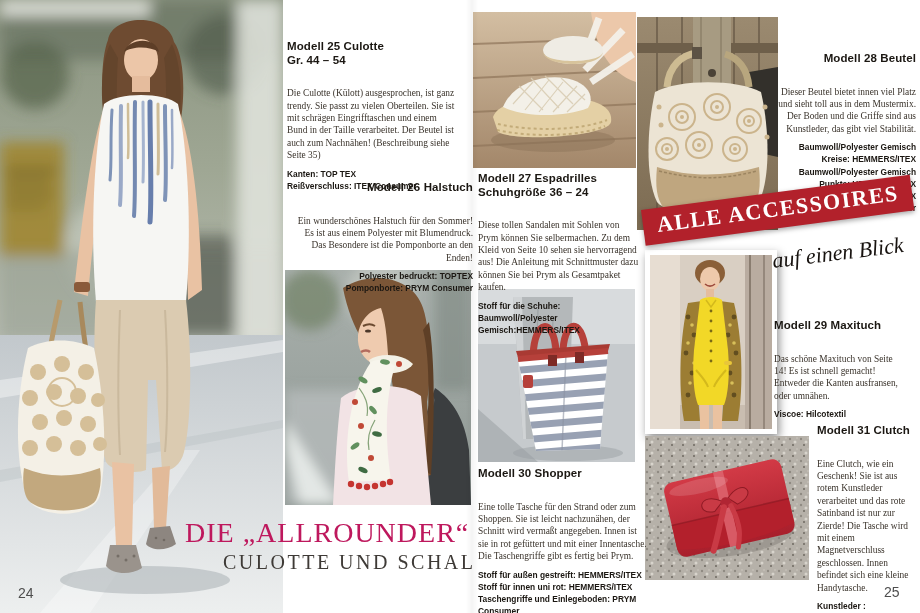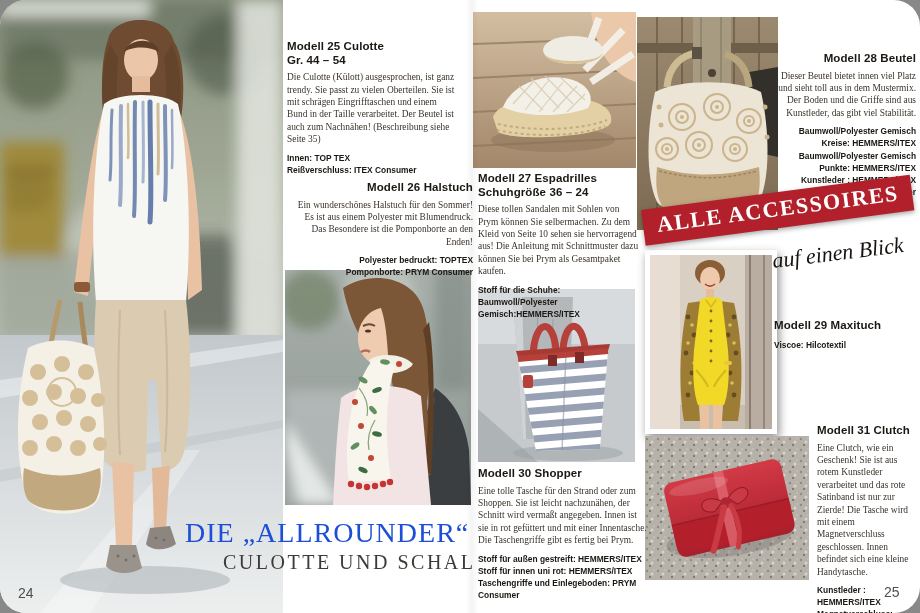--- a/index.html
+++ b/index.html
@@ -1,33 +1,33 @@
 <!DOCTYPE html>
 <html><head>
 <meta charset="utf-8">
 <style>
   html,body{margin:0;padding:0;background:#888;}
   .spread{position:relative;width:920px;height:613px;background:#ffffff;overflow:hidden;
-          font-family:"Liberation Sans",sans-serif;border-radius:26px;}
+          font-family:"Liberation Sans",sans-serif;}
   .photo{position:absolute;line-height:0;}
   .photo svg{display:block;}
   .article{position:absolute;}
   .a-head{font-weight:bold;font-size:11.5px;line-height:1.18;color:#1b1712;letter-spacing:.1px;}
-  .a-body{font-family:"Liberation Serif",serif;font-size:9.4px;line-height:1.32;color:#3a332b;margin-top:4px;}
+  .a-body{font-family:"Liberation Serif",serif;font-size:9.4px;line-height:1.32;color:#3a332b;margin-top:20px;}
   .a-sups{margin-top:6px;}
   .a-sups div{font-weight:bold;font-size:8.4px;line-height:1.45;color:#1b1712;}
   .right{text-align:right;}
   .banner{position:absolute;left:641px;top:210px;transform:rotate(-7.5deg);transform-origin:left top;
           background:#b2212b;color:#fff;font-family:"Liberation Serif",serif;font-weight:bold;
           font-size:22px;letter-spacing:1.5px;padding:4px 14px 6px;white-space:nowrap;
           box-shadow:0 2px 5px rgba(0,0,0,.35);}
   .banner-sub{position:absolute;left:772px;top:240px;transform:rotate(-7deg);
           font-family:"Liberation Serif",serif;font-style:italic;font-size:22px;color:#17120f;white-space:nowrap;}
   .main-title{position:absolute;left:185px;top:517px;}
-  .t1{font-family:"Liberation Serif",serif;font-size:28px;color:#1d4ed8;letter-spacing:1px;white-space:nowrap;}
+  .t1{font-family:"Liberation Serif",serif;font-size:28px;color:#be185d;letter-spacing:1px;white-space:nowrap;}
   .t2{font-family:"Liberation Serif",serif;font-size:20px;color:#3e3a36;letter-spacing:2.5px;
       margin-top:2px;margin-left:38px;white-space:nowrap;}
   .pn{position:absolute;font-size:14px;color:#4e4e4e;}
   .framed{background:#fff;padding:5px;box-shadow:2px 4px 9px rgba(0,0,0,.45);}
   .gutter{position:absolute;left:466px;top:0;width:12px;height:613px;
           background:linear-gradient(90deg,rgba(0,0,0,0),rgba(0,0,0,.045),rgba(0,0,0,0));}
 </style>
 </head>
 <body>
 
@@ -408,21 +408,21 @@
     </svg>
   </div>
 
   <div class="article" style="left:287px;top:40px;width:168px;">
     <div class="a-head">
       <div>Modell 25 Culotte</div>
       <div>Gr. 44 – 54</div>
     </div>
     <div class="a-body">Die Culotte (Külott) ausgesprochen, ist ganz trendy. Sie passt zu vielen Oberteilen. Sie ist mit schrägen Eingrifftaschen und einem Bund in der Taille verarbeitet. Der Beutel ist auch zum Nachnähen! (Beschreibung siehe Seite 35)</div>
     <div class="a-sups">
-      <div>Innen: TOP TEX</div>
+      <div>Kanten: TOP TEX</div>
       <div>Reißverschluss: ITEX Consumer</div>
     </div>
   </div>
 
   <div class="article right" style="left:295px;top:181px;width:178px;">
     <div class="a-head">Modell 26 Halstuch</div>
     <div class="a-body">Ein wunderschönes Halstuch für den Sommer! Es ist aus einem Polyester mit Blumendruck. Das Besondere ist die Pomponborte an den Enden!</div>
     <div class="a-sups">
       <div>Polyester bedruckt: TOPTEX</div>
       <div>Pomponborte: PRYM Consumer</div>
@@ -449,20 +449,21 @@
       <div>Kunstleder : HEMMERS/ITEX</div>
       <div>Gurtband: PRYM Consumer</div>
     </div>
   </div>
 
   <div class="banner">ALLE ACCESSOIRES</div>
   <div class="banner-sub">auf einen Blick</div>
 
   <div class="article" style="left:774px;top:319px;width:132px;">
     <div class="a-head">Modell 29 Maxituch</div>
+    <div class="a-body">Das schöne Maxituch von Seite 14! Es ist schnell gemacht! Entweder die Kanten ausfransen, oder umnähen.</div>
     <div class="a-sups">
       <div>Viscoe: Hilcotextil</div>
     </div>
   </div>
 
   <div class="article" style="left:478px;top:467px;width:170px;">
     <div class="a-head">Modell 30 Shopper</div>
     <div class="a-body">Eine tolle Tasche für den Strand oder zum Shoppen. Sie ist leicht nachzunähen, der Schnitt wird vermaßt angegeben. Innen ist sie in rot gefüttert und mit einer Innentasche. Die Taschengriffe gibt es fertig bei Prym.</div>
     <div class="a-sups">
       <div>Stoff für außen gestreift: HEMMERS/ITEX</div>

